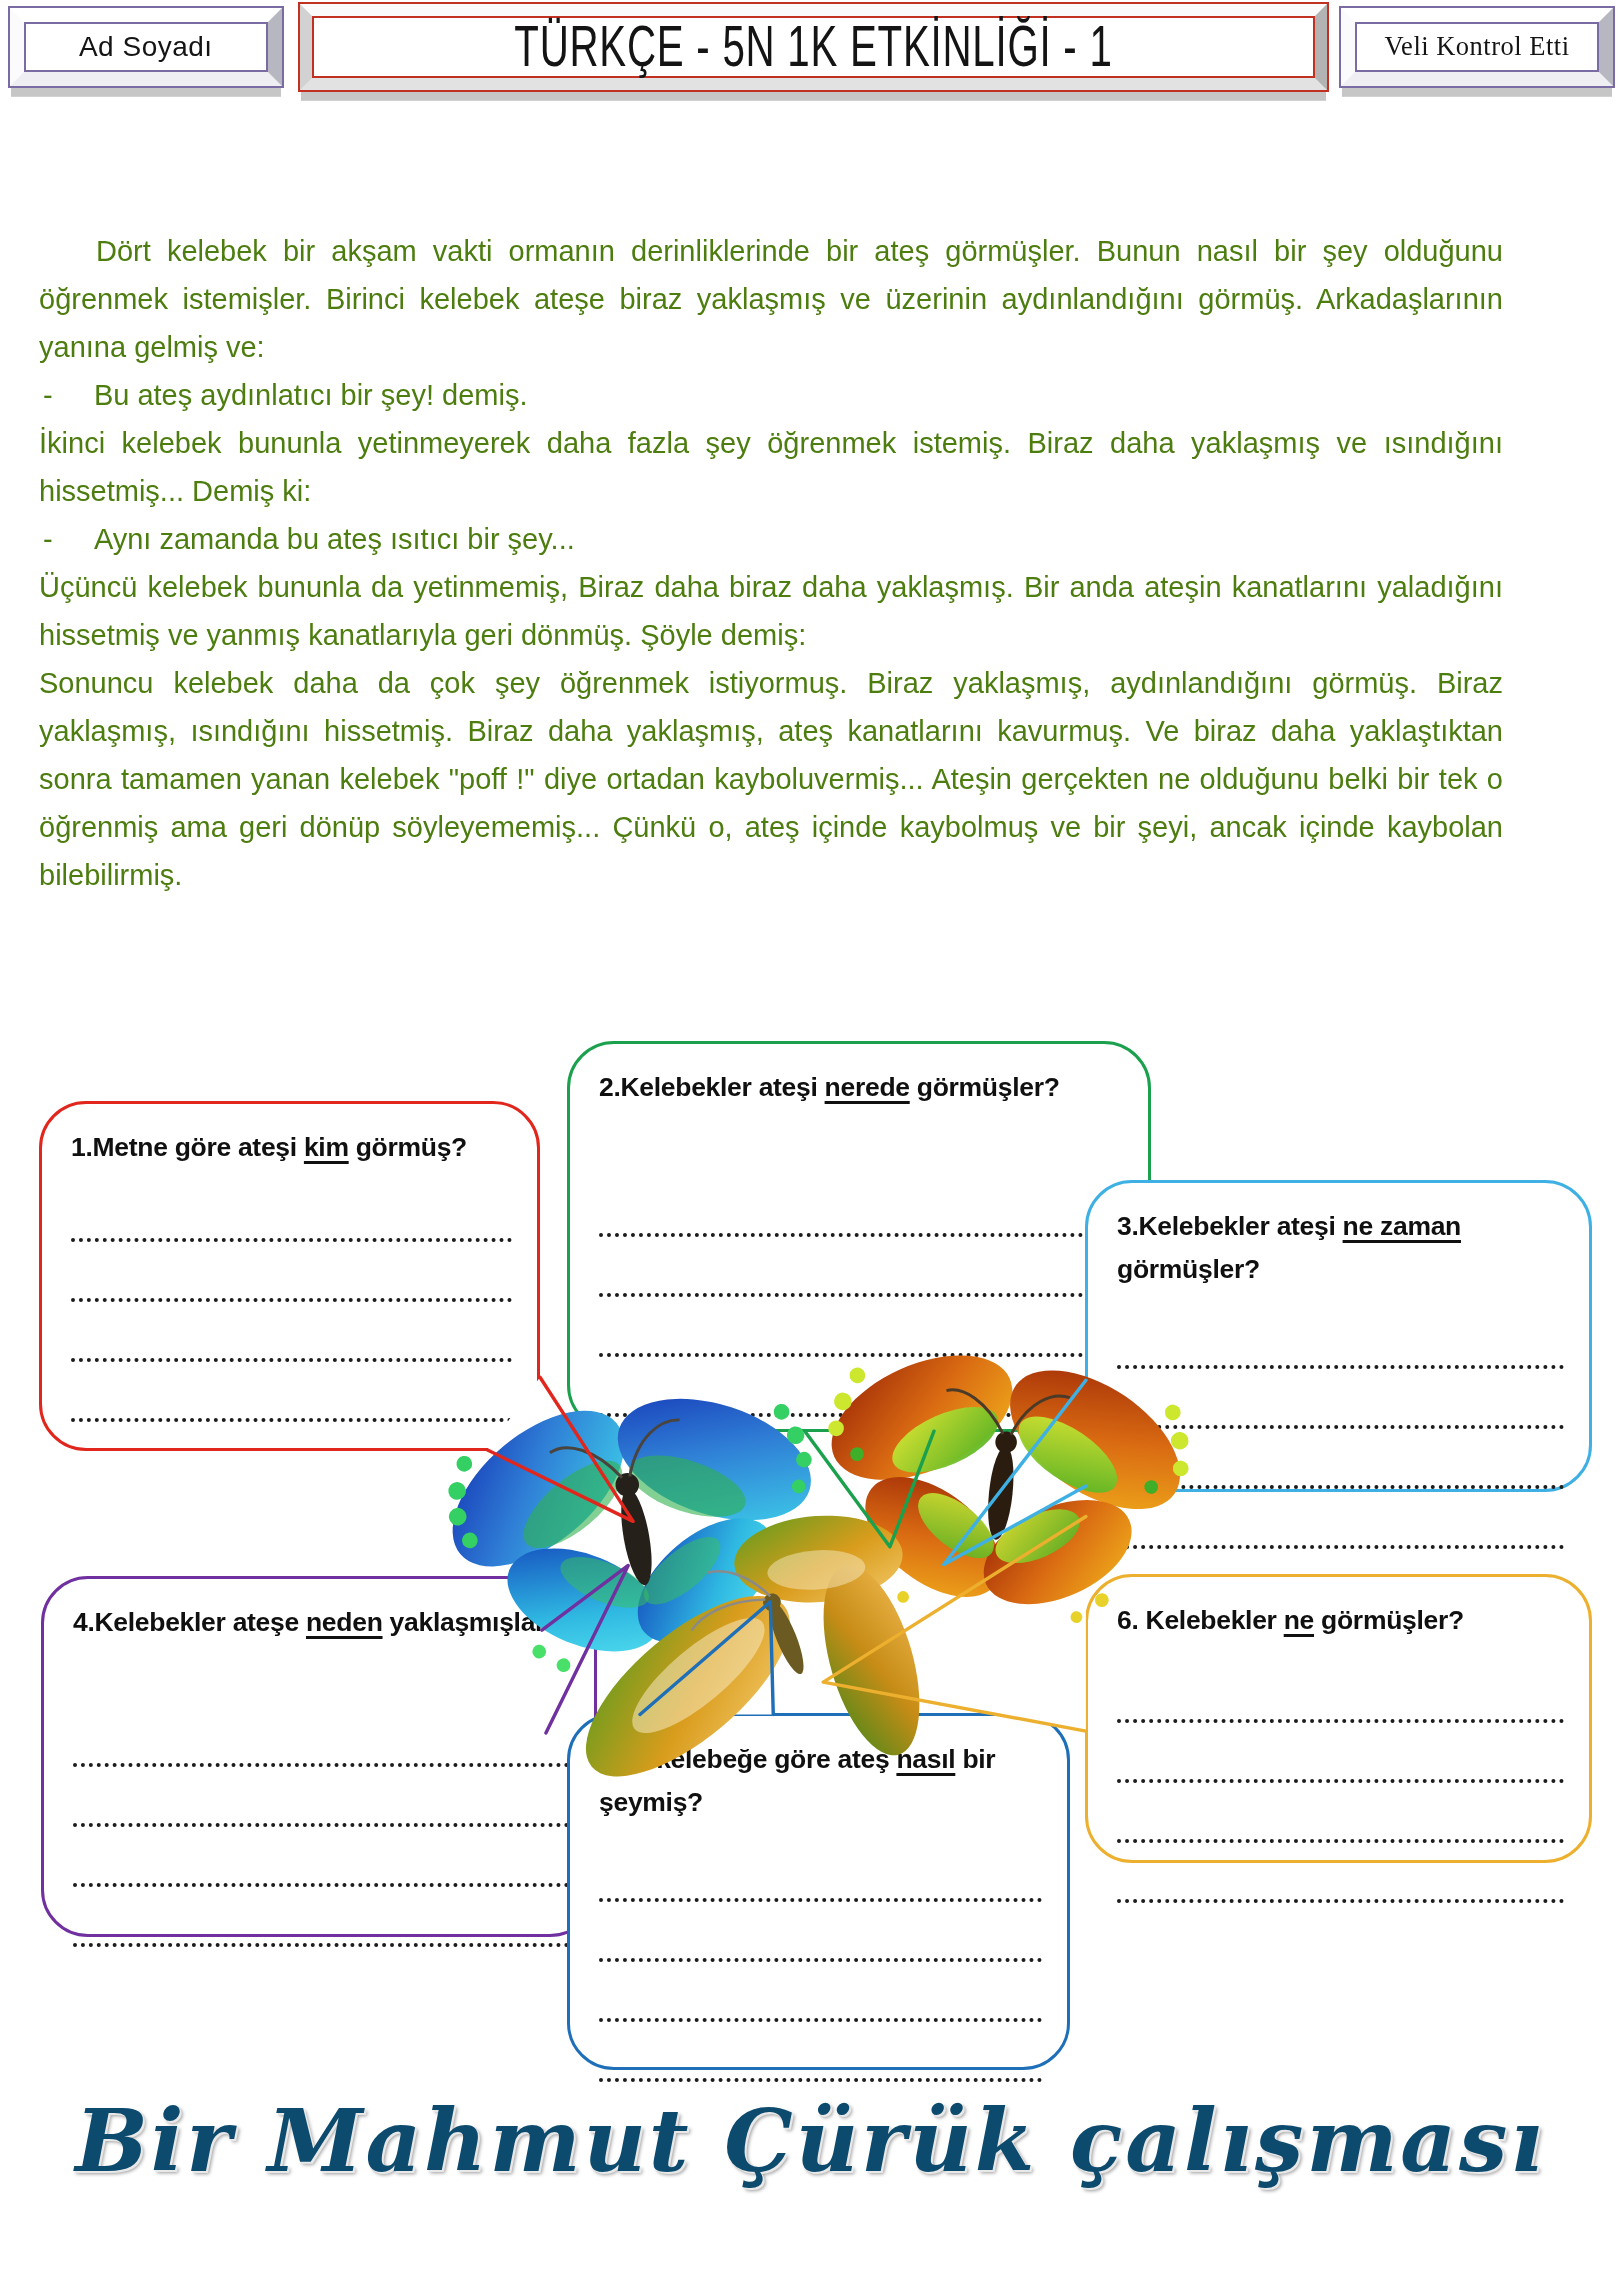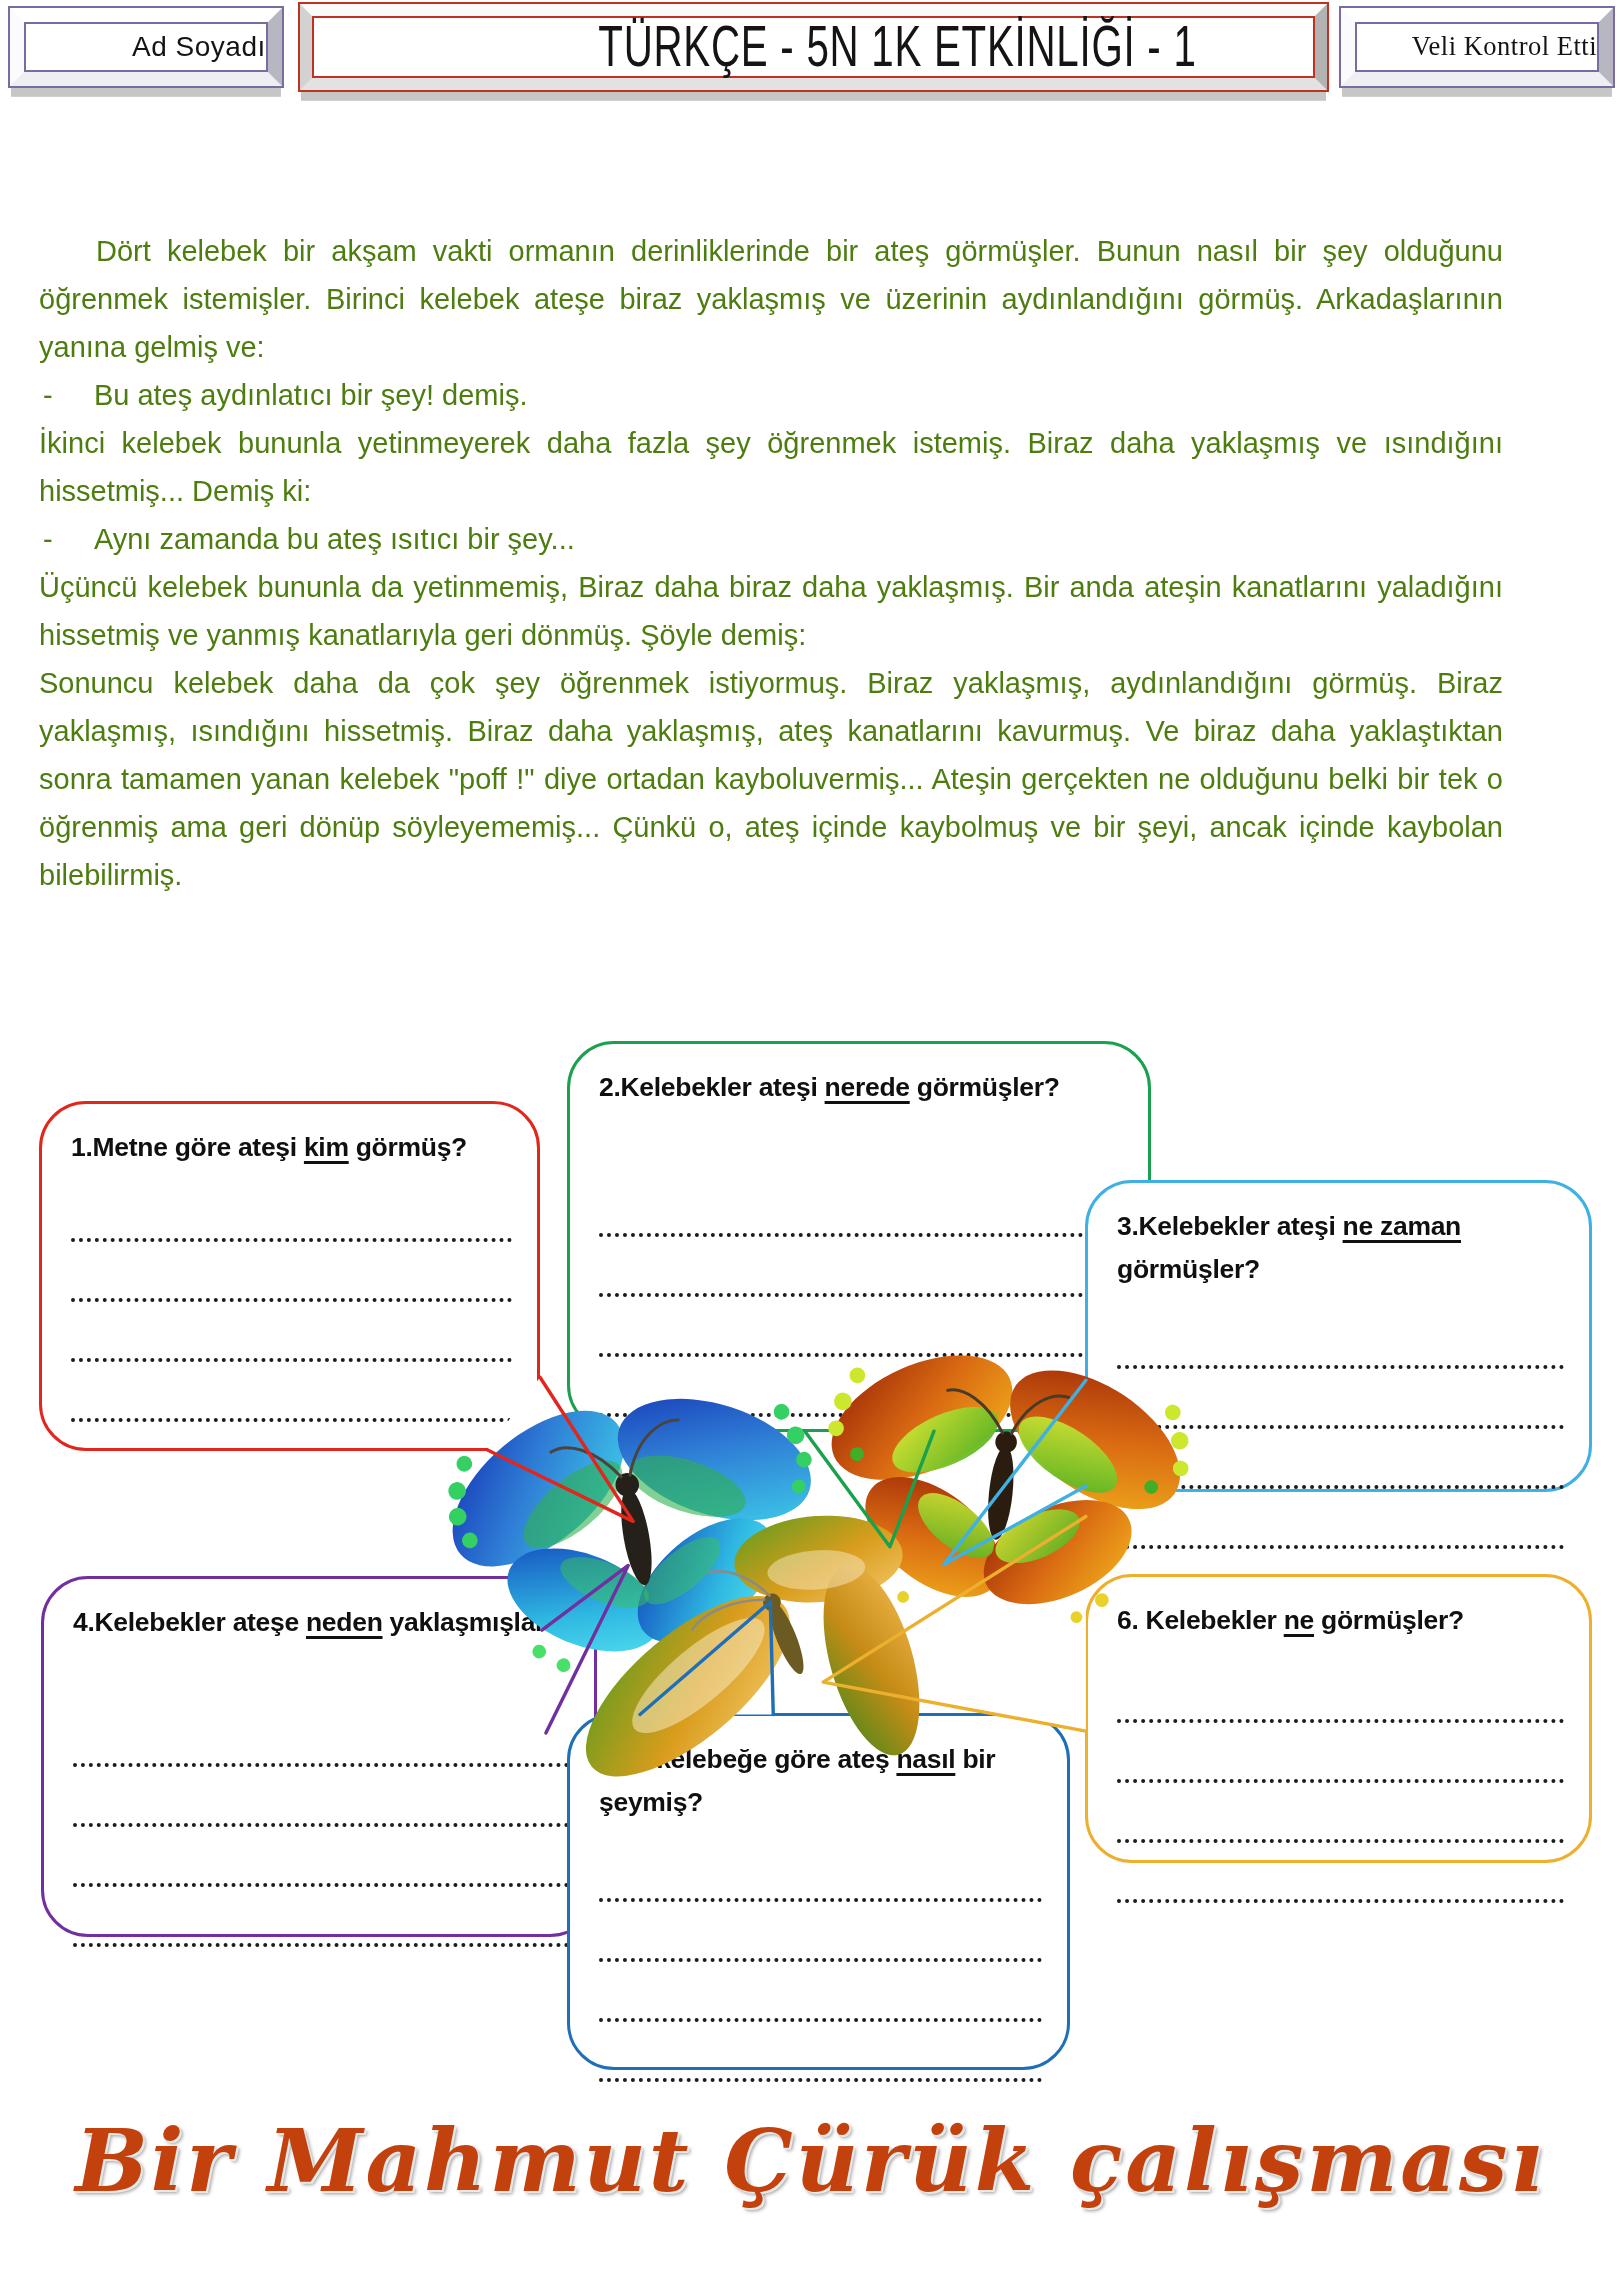--- a/index.html
+++ b/index.html
@@ -13,21 +13,21 @@
   .frame {
     position:absolute; box-sizing:border-box;
     border-style:solid; border-width:14.7px;
     border-color:#ffffff #b7b7c1 #eeeef3 #fbfbfe;
     outline:2.9px solid #7a6ba2;
     background:#ffffff;
     box-shadow:0 11.8px 0 -1px #c6c6c6;
   }
   .frame .inner {
     position:absolute; inset:0; border:2px solid #7a6ba2; background:#ffffff;
-    display:flex; align-items:center; justify-content:flex-end;
+    display:flex; align-items:center; justify-content:center;
   }
   .frame.red { border-width:12.7px; border-color:#fafafa #b3b3b3 #e2e2e2 #d2d2d2; outline-color:#c23022; }
   .frame.red .inner { border-width:2.9px; border-color:#c23022; }
   .name-label { font-size:28px; letter-spacing:0.5px; }
   .title-text { display:inline-block; font-size:56px; font-weight:400; white-space:nowrap;
                 transform:scaleX(0.72) scaleY(1.02); transform-origin:center; letter-spacing:1px; }
 
   
   .story {
     position:absolute; left:39px; top:227px; width:1464px;
@@ -53,21 +53,21 @@
   
   .overlay { position:absolute; left:0; top:0; width:1621px; height:2293px; z-index:3; pointer-events:none; }
   .tail-stroke { fill:none; stroke-width:3.5px; stroke-linejoin:round; stroke-linecap:round; }
   .tail-fill { fill:#ffffff; stroke:none; }
 
   
   .signature {
     position:absolute; left:0; top:2090px; width:100%;
     text-align:center; font-family:"DejaVu Serif", serif;
     font-style:italic; font-weight:bold; font-size:86px; letter-spacing:2.9px;
-    color:#c2410c; text-shadow:2px 2px 0 #e8e8e8, 2.9px 2.9px 3.9px #9a9a9a;margin-top:20px;
+    color:#0c4a6e; text-shadow:2px 2px 0 #e8e8e8, 2.9px 2.9px 3.9px #9a9a9a;
   }
 </style>
 </head>
 <body>
 
 <div class="page">
 
   <div class="frame" style="left: 9.8px; top: 7.8px; width: 272px; height: 78px; outline-color: rgb(122, 107, 162);">
     <div class="inner" style="border-color: rgb(122, 107, 162);">
       <span class="name-label">Ad Soyadı</span>

